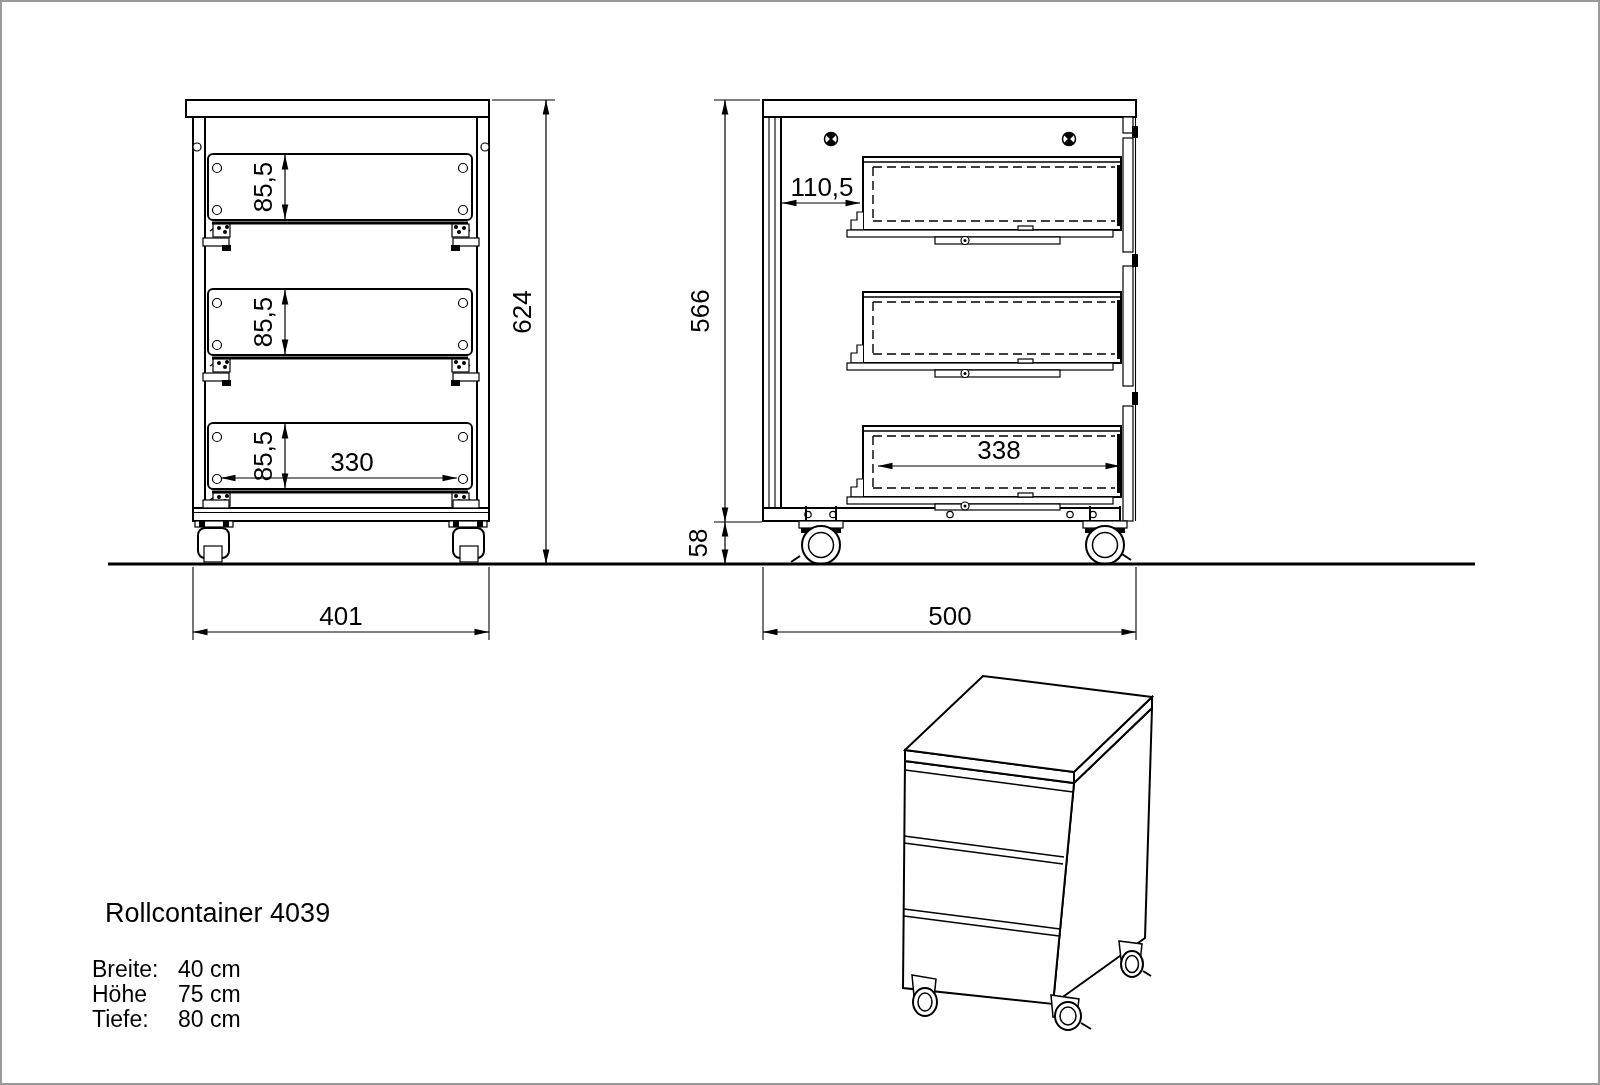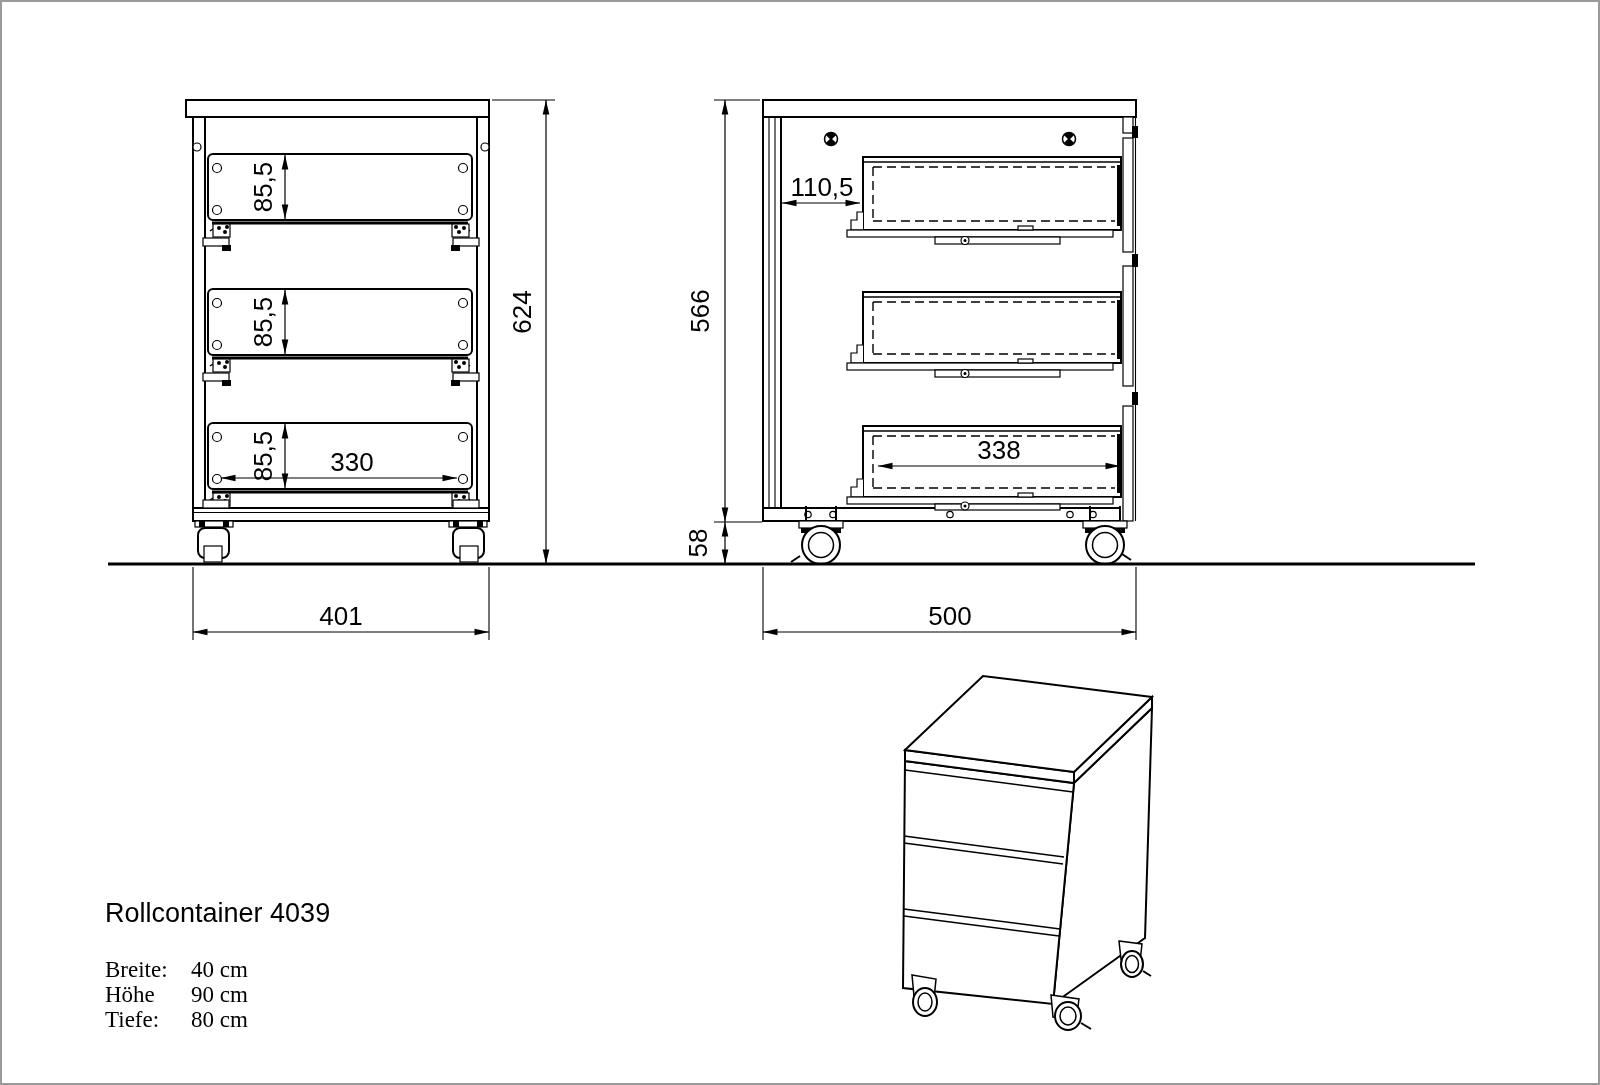--- a/index.html
+++ b/index.html
@@ -15,21 +15,21 @@
   .ln15 {stroke:#000;stroke-width:1.5;fill:none;}
   .ln3  {stroke:#000;stroke-width:3;fill:none;}
   .dim  {stroke:#000;stroke-width:1.2;fill:none;
          marker-start:url(#arrow);marker-end:url(#arrow);}
   .ext  {stroke:#000;stroke-width:1.1;fill:none;}
   .dash {stroke:#000;stroke-width:1.4;fill:none;stroke-dasharray:9 5;}
   .blk  {fill:#000;stroke:none;}
   text.dimtxt{font-family:"Liberation Sans",sans-serif;font-size:26px;fill:#000;}
   
   .title{position:absolute;left:105px;top:898px;font-size:27px;font-weight:normal;color:#000;}
-  .specs{position:absolute;left:105px;top:957px;font-size:23px;color:#000;line-height:25px;font-family:Liberation Serif, serif;}
+  .specs{position:absolute;left:92px;top:957px;font-size:23px;color:#000;line-height:25px;}
   .specs .lbl{display:inline-block;width:86px;}
 </style>
 </head>
 <body>
 
 <div class="frame"></div>
 
 <svg width="1600" height="1085" viewBox="0 0 1600 1085">
   <defs>
     <marker id="arrow" markerUnits="userSpaceOnUse" markerWidth="17" markerHeight="9" refX="15.5" refY="4" orient="auto-start-reverse">
@@ -322,18 +322,18 @@
     </g>
   </g>
 </svg>
 
 <div class="title">Rollcontainer 4039</div>
 <div class="specs">
   <div>
     <span class="lbl">Breite:</span><span>40 cm</span>
   </div>
   <div>
-    <span class="lbl">Höhe</span><span>90 cm</span>
+    <span class="lbl">Höhe</span><span>75 cm</span>
   </div>
   <div>
     <span class="lbl">Tiefe:</span><span>80 cm</span>
   </div>
 </div>
 
 </body></html>

